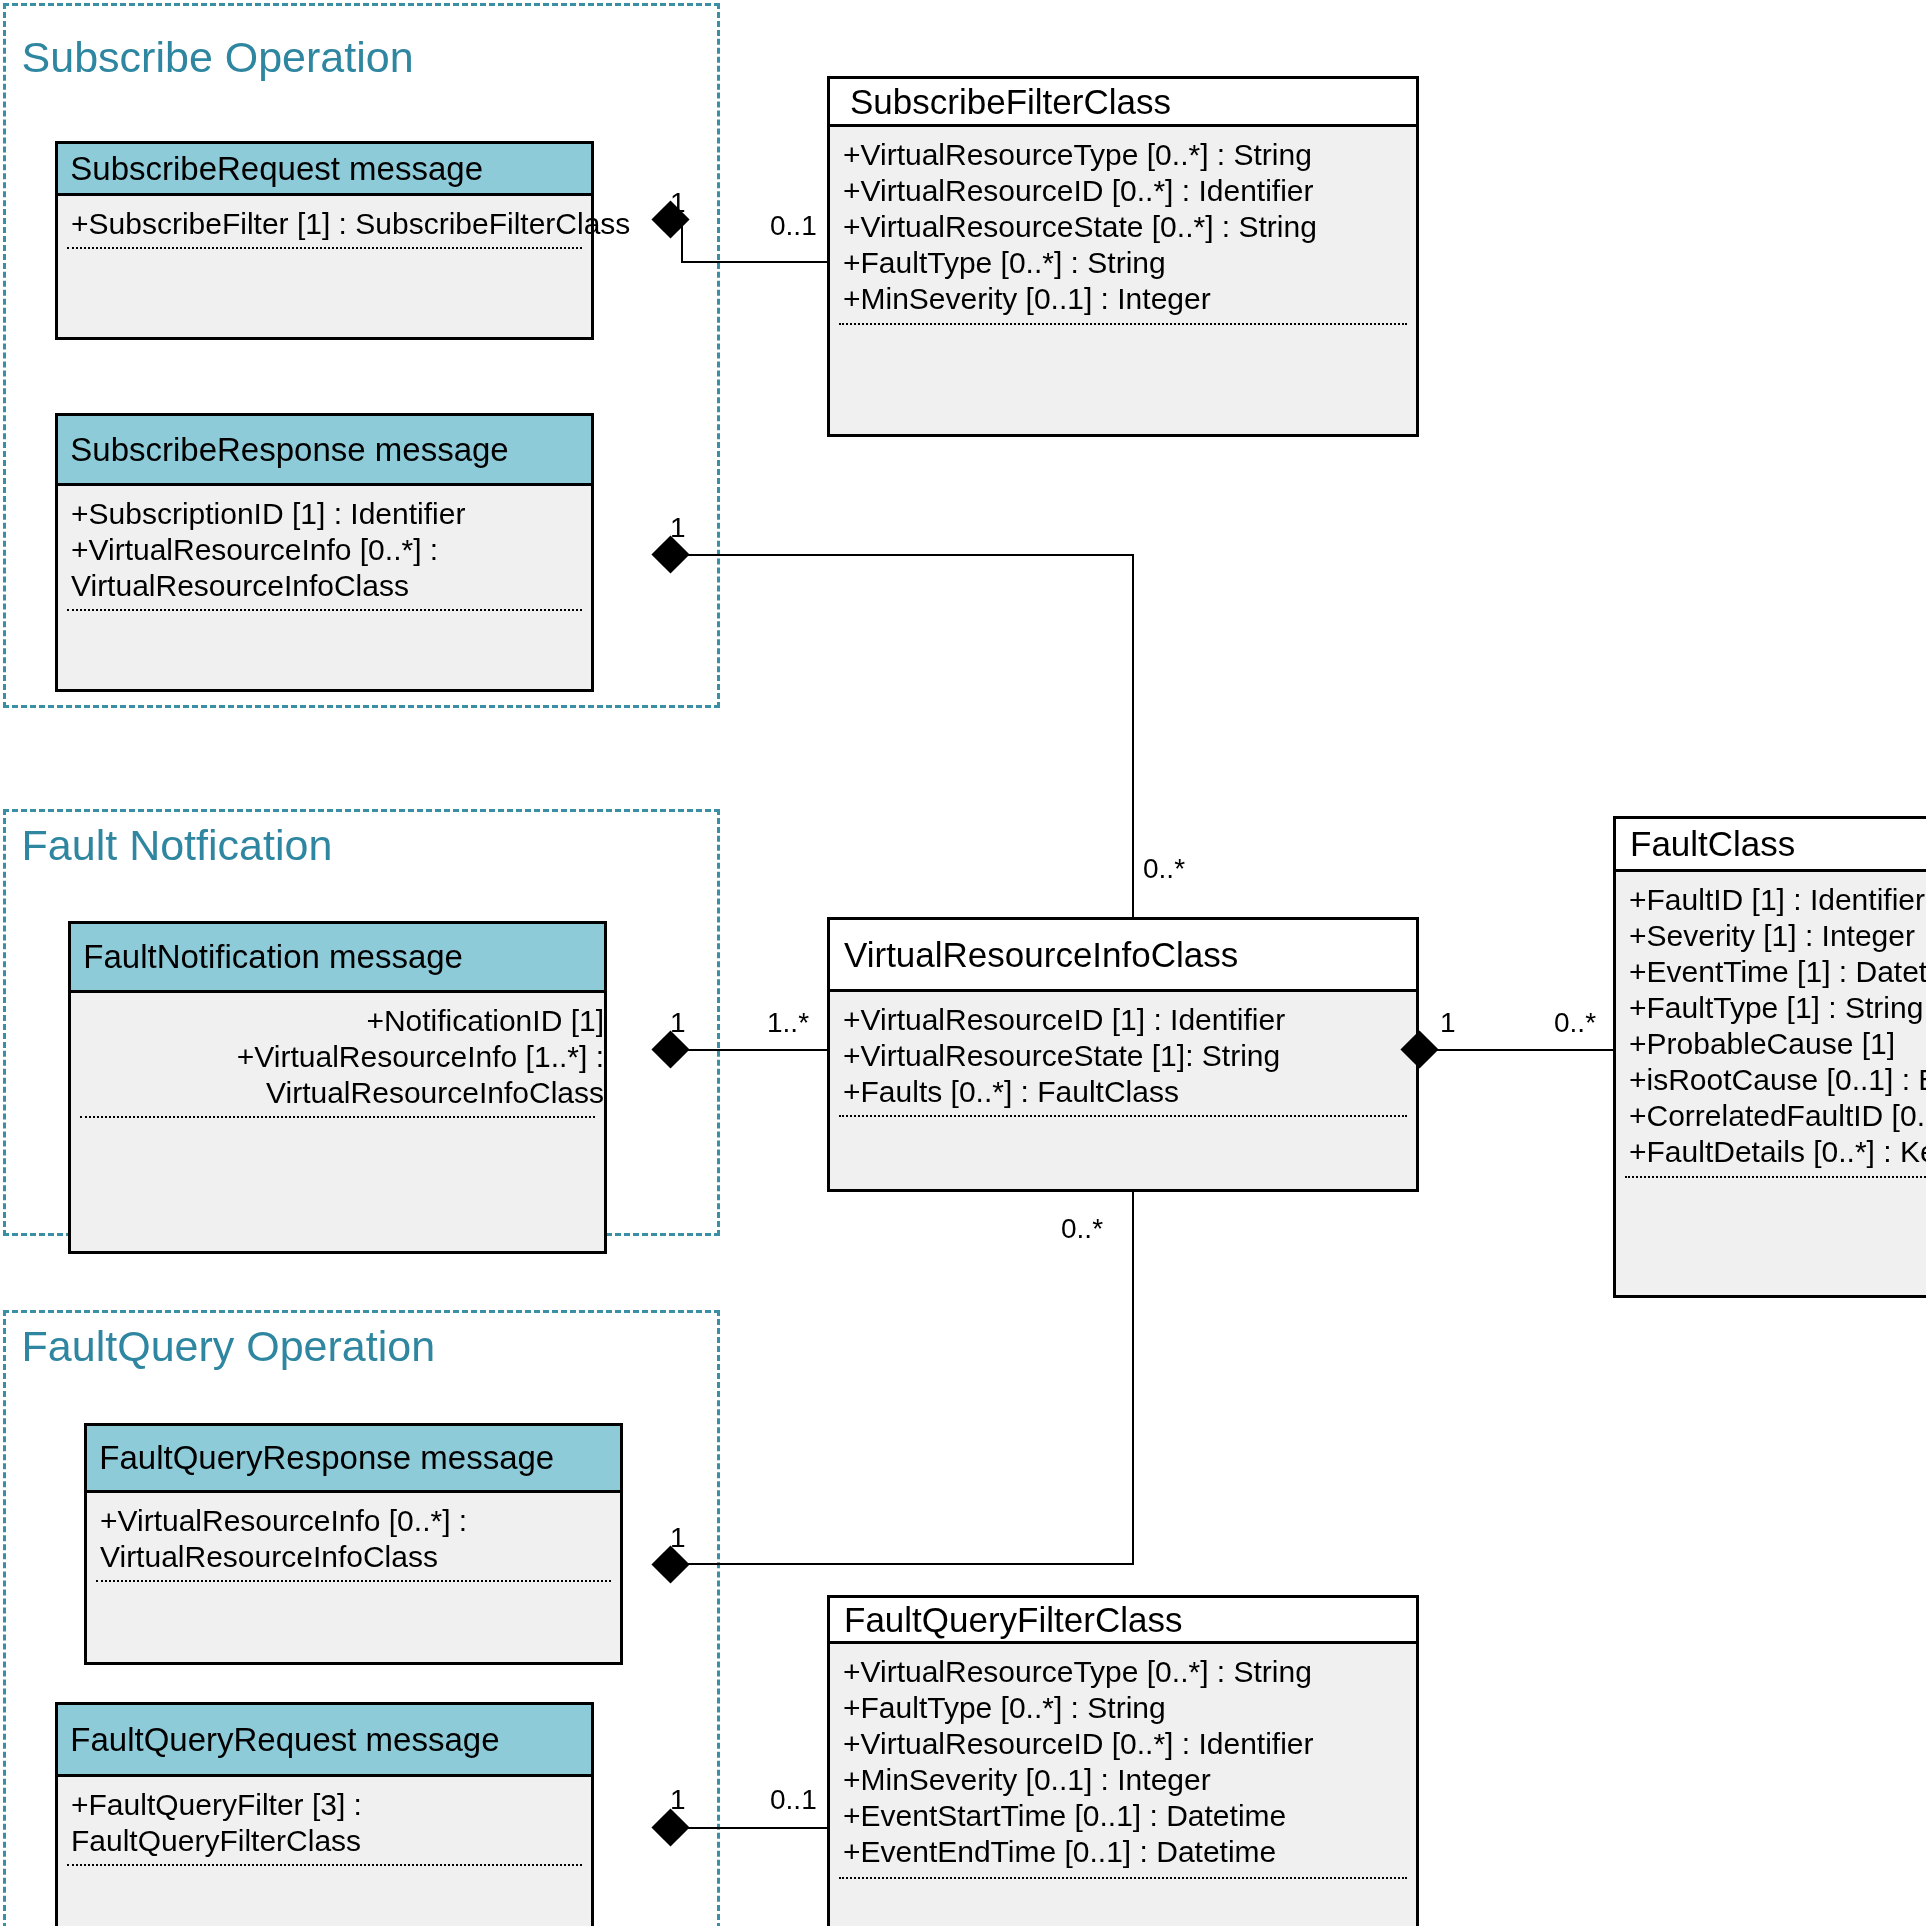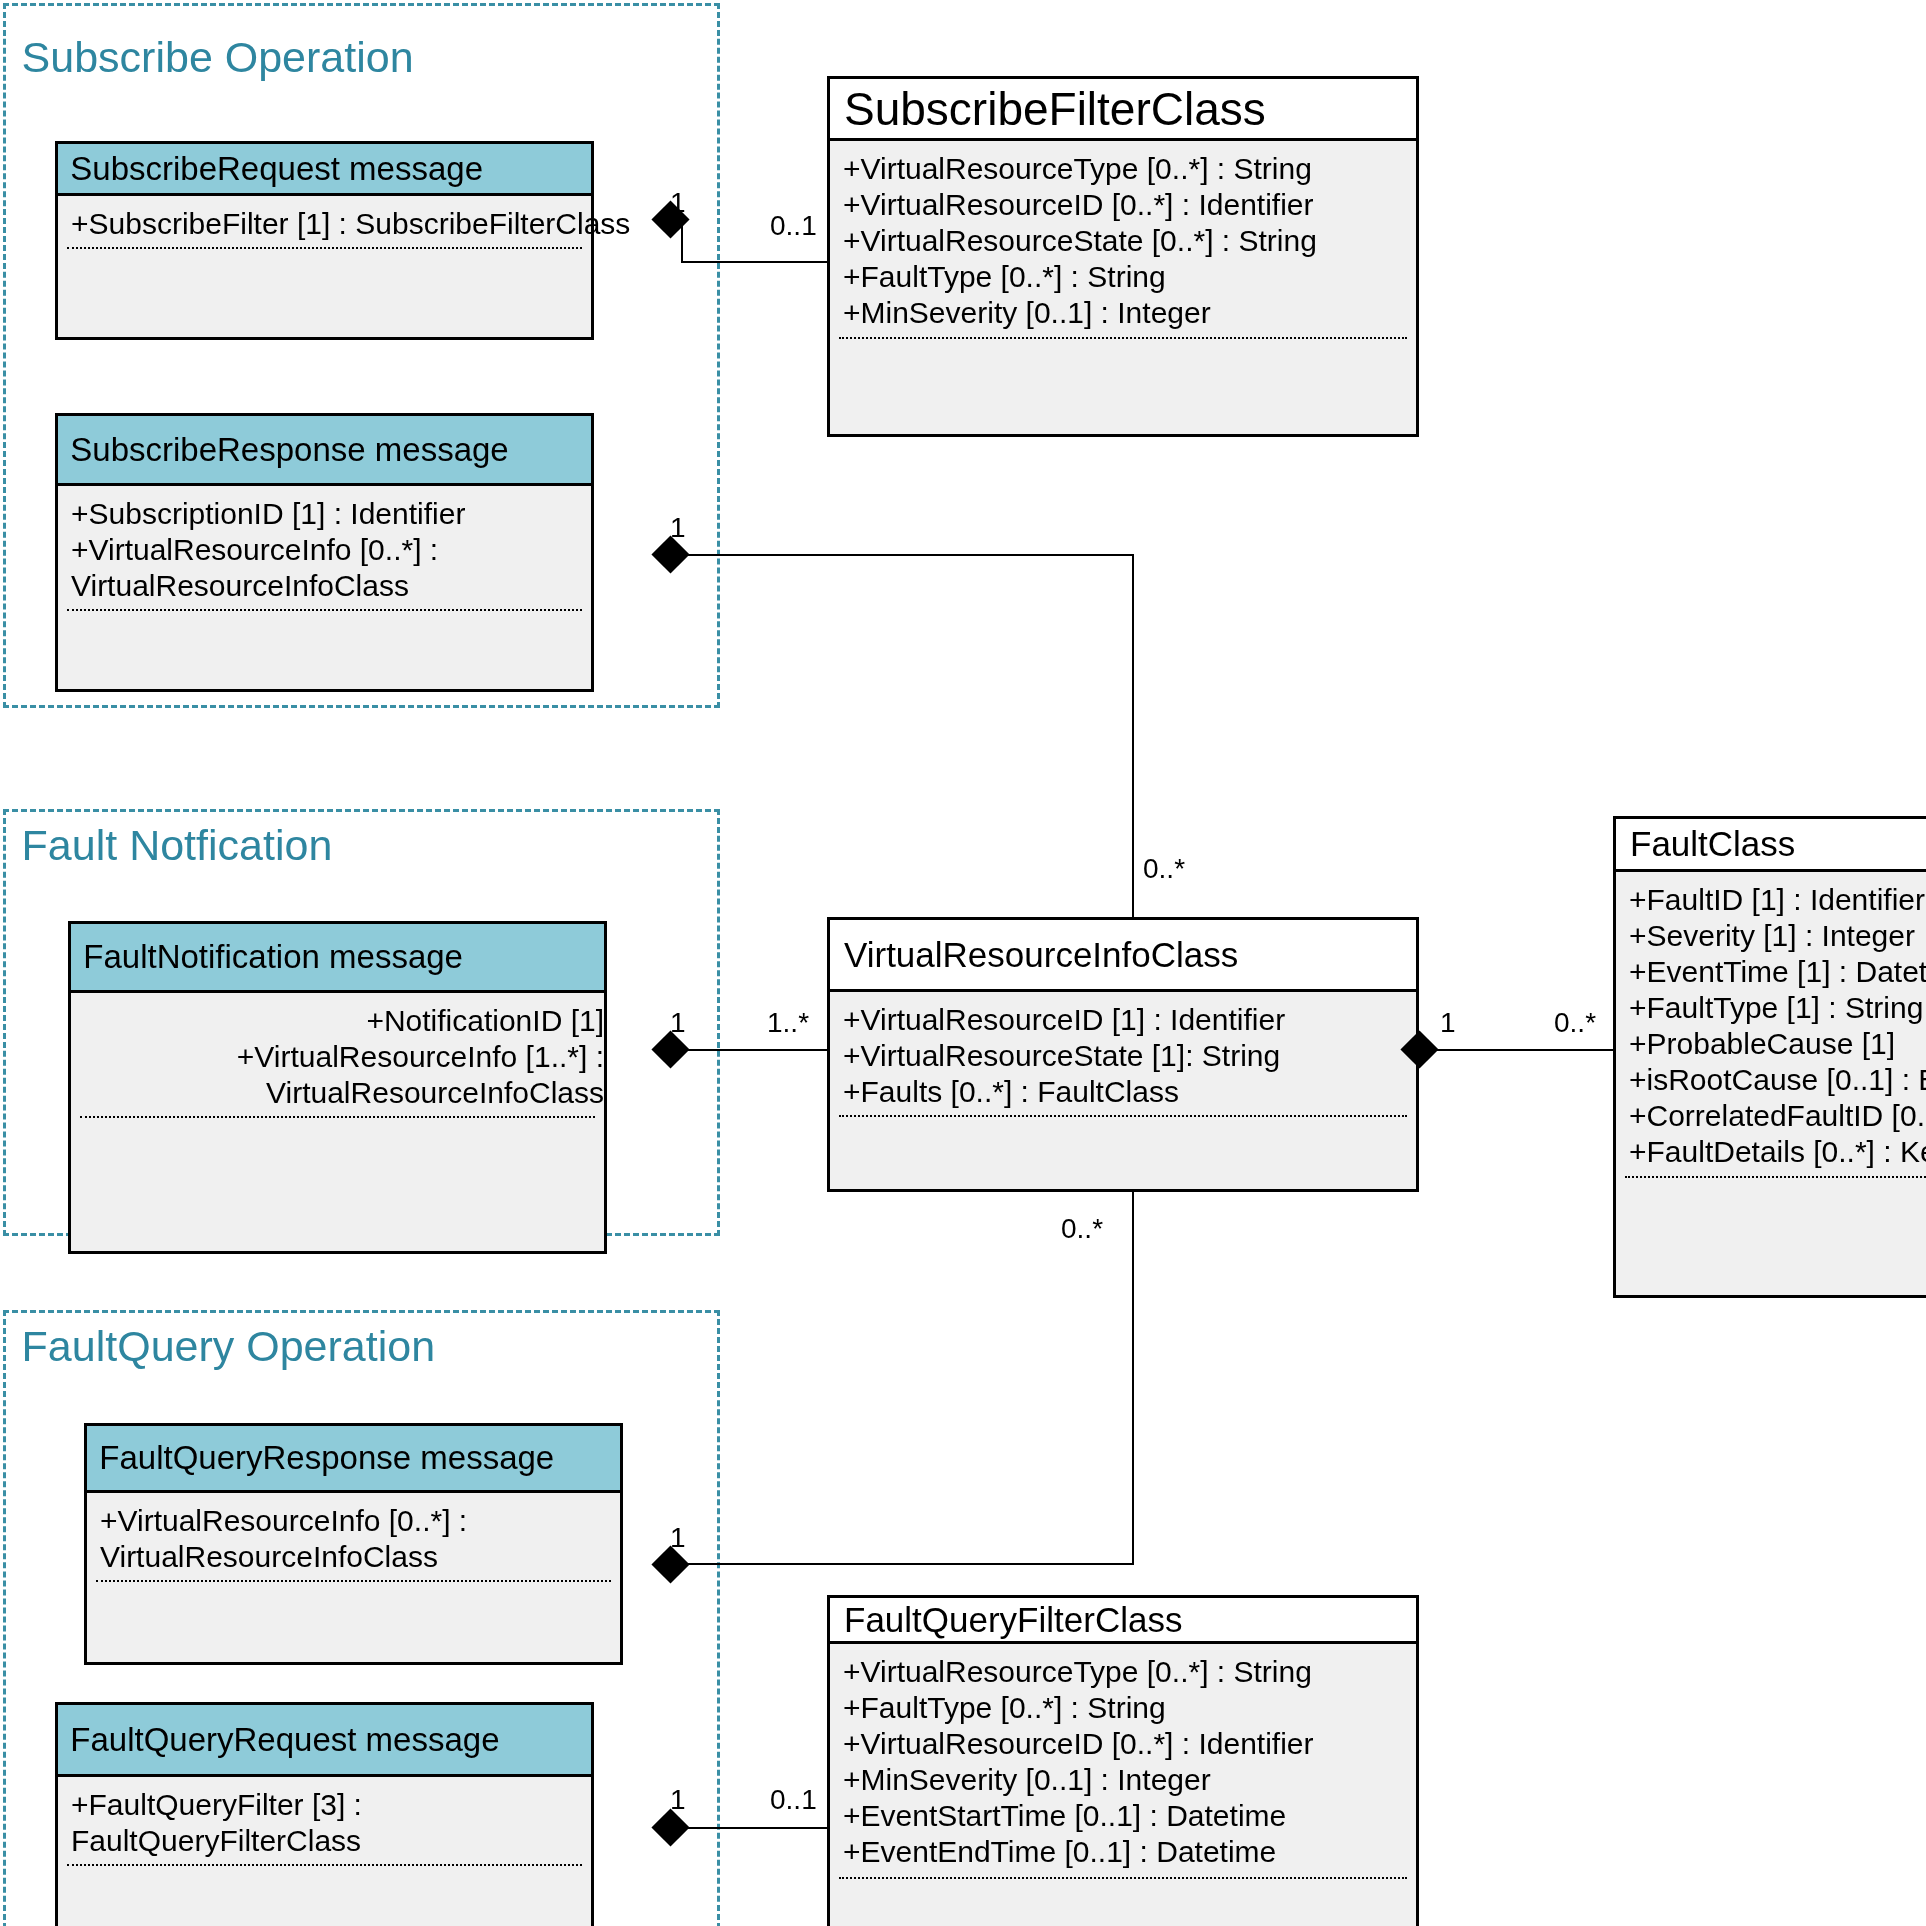--- a/index.html
+++ b/index.html
@@ -49,21 +49,21 @@
       </div>
     <div class="uml-body" style="height:205px;">
       <div class="attr">+SubscriptionID [1] : Identifier</div>
       <div class="attr">+VirtualResourceInfo [0..*] :</div>
       <div class="attr">VirtualResourceInfoClass</div>
       <div class="sep" style="top:123px;"></div>
     </div>
   </div>
 
   <div class="umlbox" style="left:827px;top:76px;width:592px;height:361px;">
-    <div class="uml-head plain" style="height:62px;font-size:46px;padding-left:14px;">
+    <div class="uml-head plain" style="height:48px;font-size:35px;padding-left:20px;">
         <span>SubscribeFilterClass</span>
       </div>
     <div class="uml-body" style="height:299px;">
       <div class="attr">+VirtualResourceType [0..*] : String</div>
       <div class="attr">+VirtualResourceID [0..*] : Identifier</div>
       <div class="attr">+VirtualResourceState [0..*] : String</div>
       <div class="attr">+FaultType [0..*] : String</div>
       <div class="attr">+MinSeverity [0..1] : Integer</div>
       <div class="sep" style="top:196px;"></div>
     </div>

